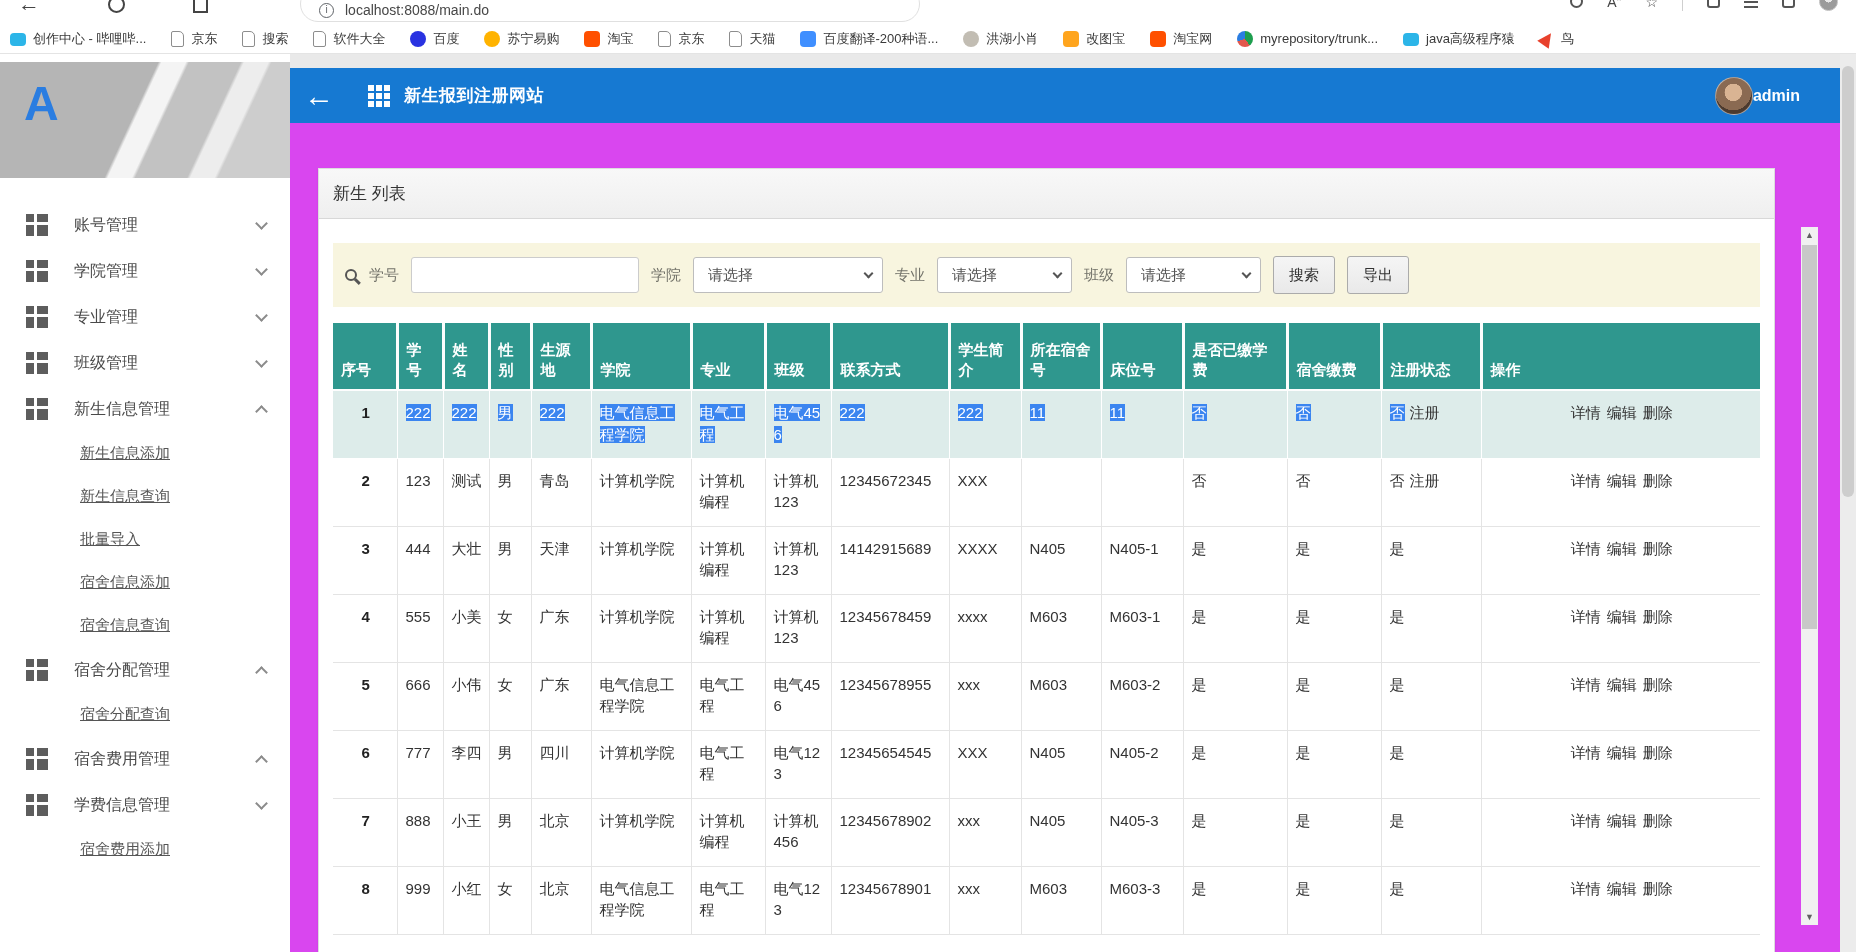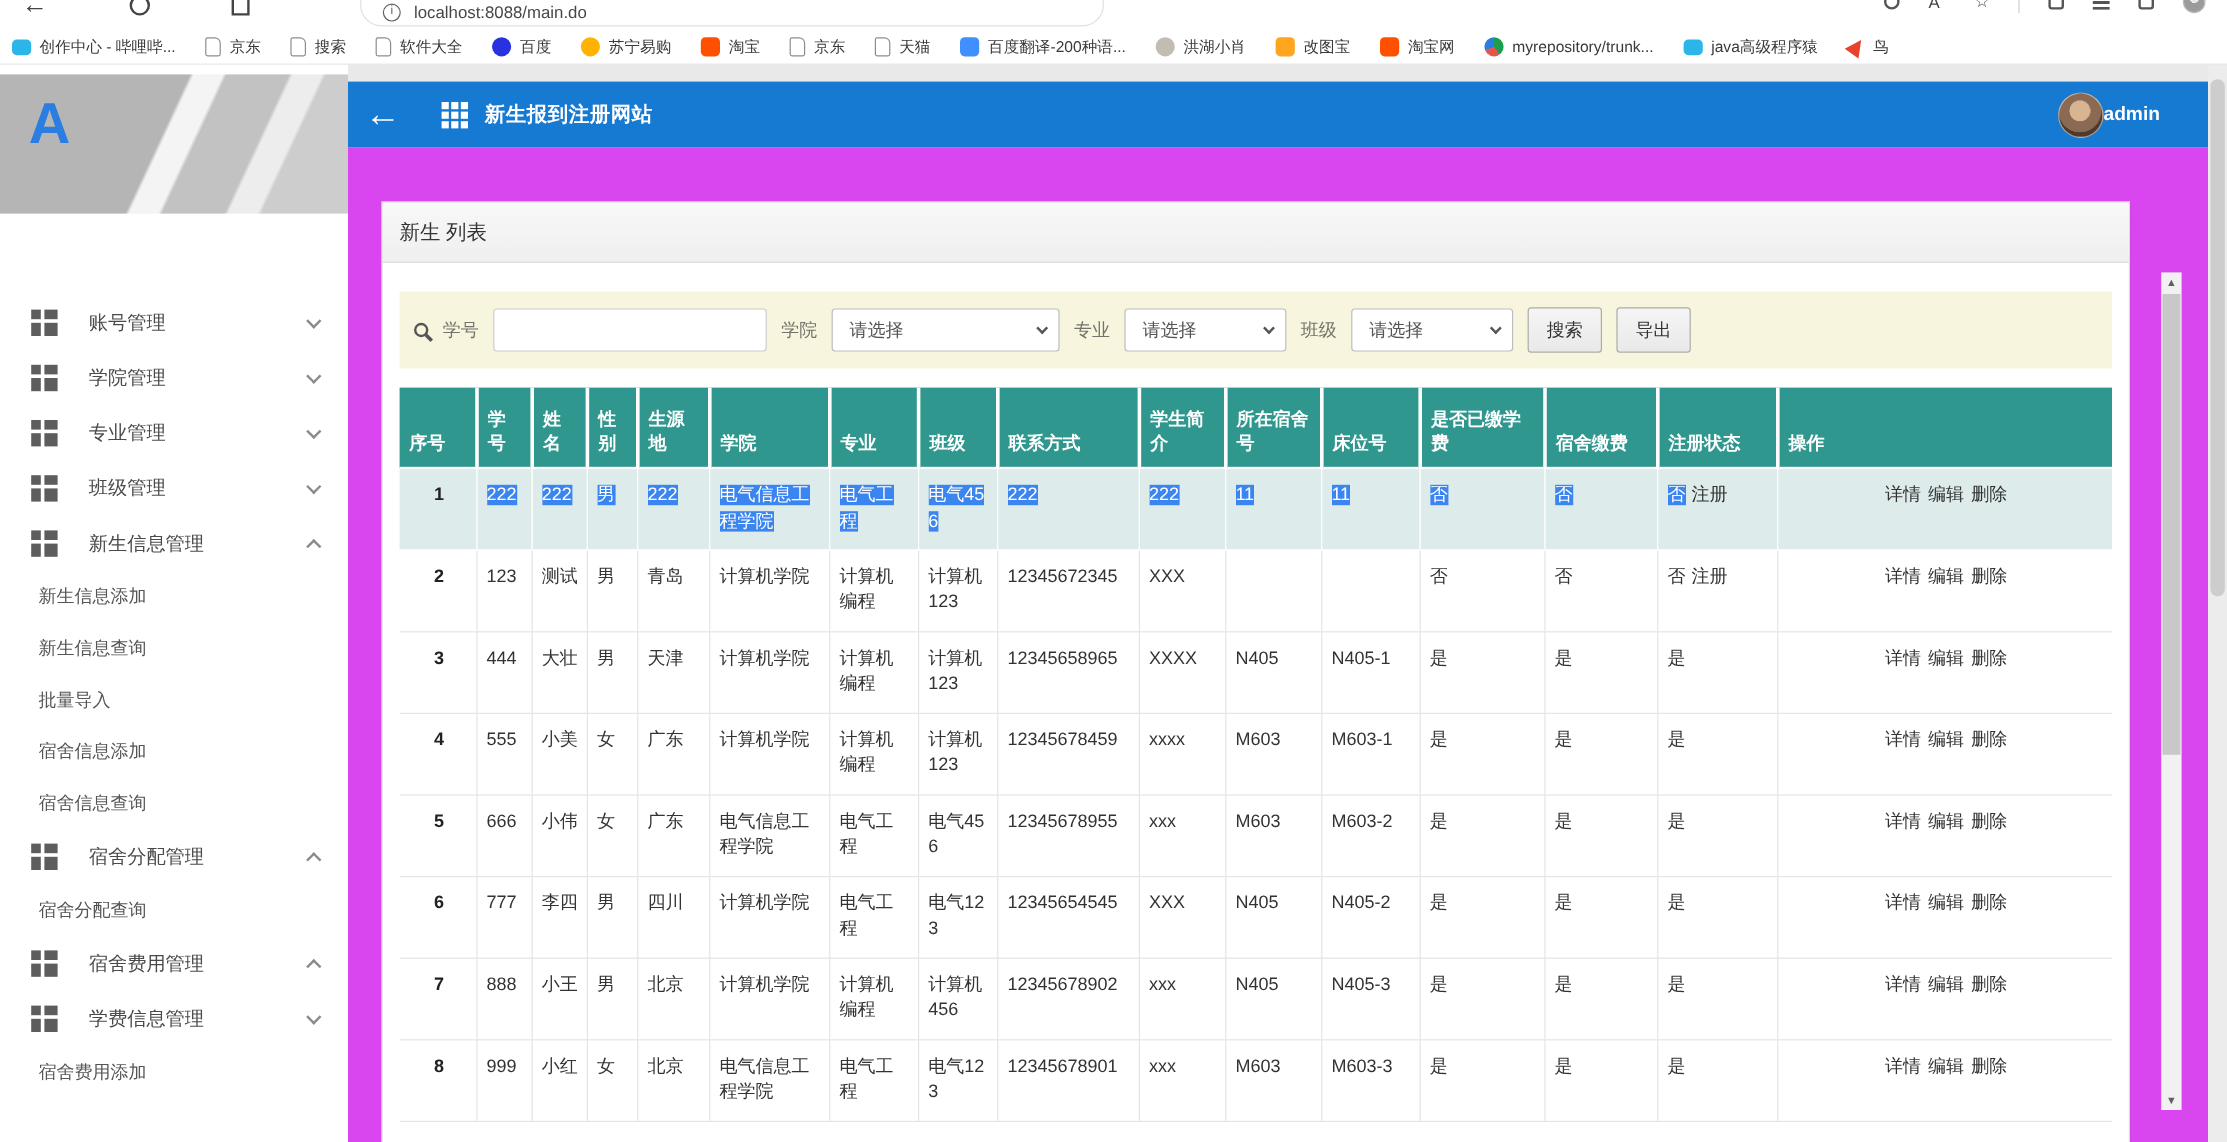--- a/index.html
+++ b/index.html
@@ -38,28 +38,28 @@
   .bm-icon.bm-bird{background:transparent!important;width:0;height:0;border-left:7px solid transparent;border-right:7px solid transparent;border-bottom:14px solid #e8412c;border-radius:0;transform:rotate(35deg);}
 
   
   .app{position:absolute;left:0;top:54px;width:1856px;height:898px;background:#e9e9e9;}
 
   .sidebar{position:absolute;left:0;top:0;width:290px;height:898px;background:#fff;padding-top:8px;overflow:hidden;}
   .logo-area{height:116px;background:
       linear-gradient(115deg,#b5b5b5 0 46%,#f4f4f4 47% 54%,#c2c2c2 55% 70%,#ededed 71% 78%,#cdcdcd 79% 100%);
       position:relative;}
   .logo-a{position:absolute;left:24px;top:14px;font-size:48px;font-weight:bold;color:var(--logo_blue);}
-  .menu{padding-top:24px;margin-top:44px;}
+  .menu{padding-top:24px;}
   .menu-item{height:46px;display:flex;align-items:center;padding:0 24px 0 26px;cursor:pointer;}
   .sq-icon{display:grid;grid-template-columns:8px 11px;grid-template-rows:8px 11px;gap:3px;margin-right:26px;flex:0 0 auto;}
   .sq-icon div{background:#5d5d5d;}
   .menu-label{font-size:16px;color:#4a4a4a;flex:1;}
   .chev{width:9px;height:9px;border-right:2px solid #8b8b8b;border-bottom:2px solid #8b8b8b;transform:rotate(45deg);margin-top:-4px;}
   .chev.up{transform:rotate(-135deg);margin-top:4px;}
-  .submenu-item{height:43px;display:flex;align-items:center;padding-left:32px;font-size:15px;color:#555;cursor:pointer;}
+  .submenu-item{height:43px;display:flex;align-items:center;padding-left:80px;font-size:15px;color:#555;cursor:pointer;text-decoration:underline;}
 
   .main{position:absolute;left:290px;top:0;width:1550px;height:898px;}
   .topbar{position:absolute;left:0;top:14px;width:100%;height:55px;background:var(--topbar_blue);display:flex;align-items:center;color:#fff;}
   .back-arrow{font-size:30px;margin-left:14px;line-height:1;cursor:pointer;}
   .grid9{display:grid;grid-template-columns:repeat(3,6px);grid-template-rows:repeat(3,6px);gap:2px;margin-left:34px;}
   .grid9 div{background:#fff;}
   .topbar-title{font-size:17px;font-weight:bold;margin-left:14px;letter-spacing:.5px;}
   .topbar-right{position:absolute;right:40px;display:flex;align-items:center;}
   .user-avatar{width:38px;height:38px;border-radius:50%;background:radial-gradient(circle at 48% 40%,#d9b493 0 30%,#8a6a52 31% 62%,#4c3a2e 63% 100%);border:1px solid rgba(255,255,255,.5);cursor:pointer;}
   .user-name{font-size:16px;font-weight:bold;}
@@ -415,21 +415,21 @@
                   </tr>
                   <tr>
                     <td class="c-index">3</td>
                     <td>444</td>
                     <td>大壮</td>
                     <td>男</td>
                     <td>天津</td>
                     <td>计算机学院</td>
                     <td>计算机编程</td>
                     <td>计算机123</td>
-                    <td>12345658965</td>
+                    <td>14142915689</td>
                     <td>XXXX</td>
                     <td>N405</td>
                     <td>N405-1</td>
                     <td>是</td>
                     <td>是</td>
                     <td>是</td>
                     <td class="c-actions"><span class="action-link">详情</span><span class="action-link">编辑</span><span class="action-link">删除</span></td>
                   </tr>
                   <tr>
                     <td class="c-index">4</td>

